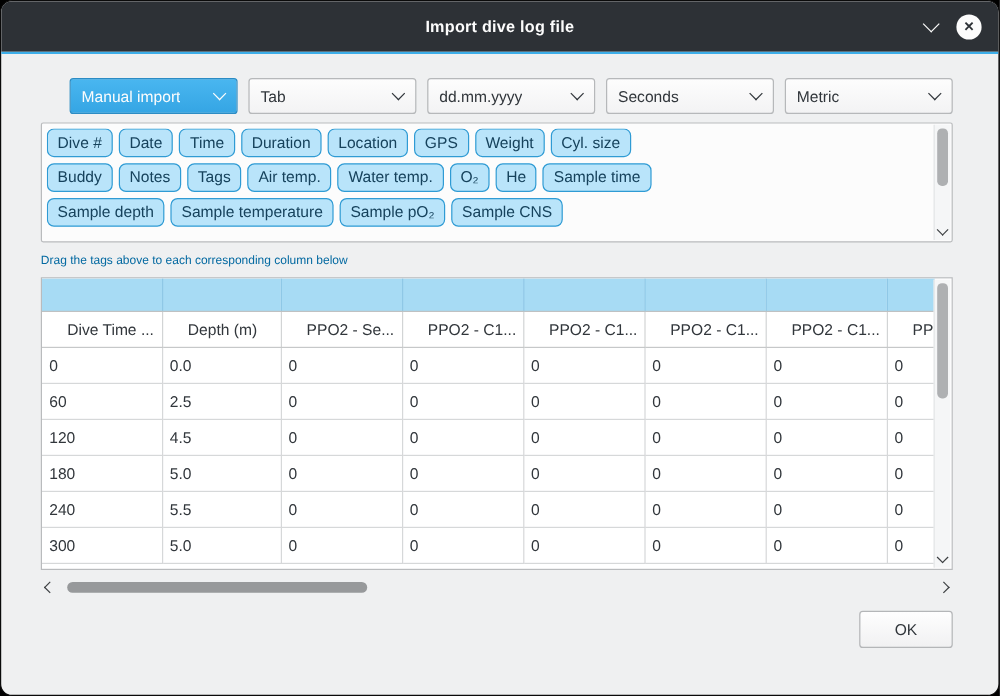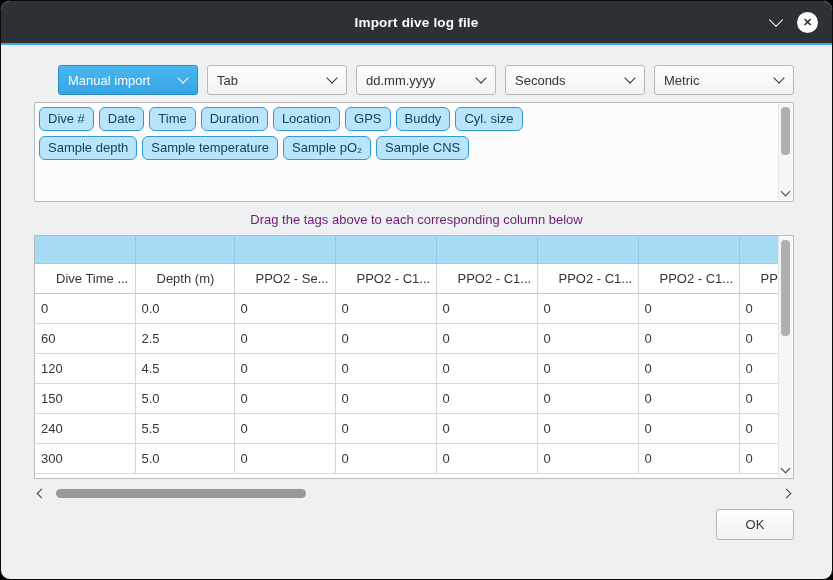--- a/index.html
+++ b/index.html
@@ -150,23 +150,22 @@
     bottom: 5px; left: 3px;
     width: 6px; height: 6px;
     border-right: 1.5px solid #3c3f42;
     border-bottom: 1.5px solid #3c3f42;
     transform: rotate(45deg);
   }
 
   
   .instruction {
     margin: 10px 33px 0;
-    font-size: 13px;
-    color: #701a75;
-    text-align: center;
+    font-size: 10px;
+    color: #0369a1;
   }
 
   
   .table-box {
     margin: 8px 38px 0 33px;
     height: 244px;
     background: #ffffff;
     border: 1px solid #b9bbbd;
     position: relative;
     overflow: hidden;
@@ -299,22 +298,32 @@
 
   <div class="tag-box">
     <div class="tag-list">
         <div class="tag-row">
           <span class="tag-pill">Dive #</span>
           <span class="tag-pill">Date</span>
           <span class="tag-pill">Time</span>
           <span class="tag-pill">Duration</span>
           <span class="tag-pill">Location</span>
           <span class="tag-pill">GPS</span>
+          <span class="tag-pill">Weight</span>
+          <span class="tag-pill">Cyl. size</span>
+        </div>
+        <div class="tag-row">
           <span class="tag-pill">Buddy</span>
-          <span class="tag-pill">Cyl. size</span>
+          <span class="tag-pill">Notes</span>
+          <span class="tag-pill">Tags</span>
+          <span class="tag-pill">Air temp.</span>
+          <span class="tag-pill">Water temp.</span>
+          <span class="tag-pill">O₂</span>
+          <span class="tag-pill">He</span>
+          <span class="tag-pill">Sample time</span>
         </div>
         <div class="tag-row">
           <span class="tag-pill">Sample depth</span>
           <span class="tag-pill">Sample temperature</span>
           <span class="tag-pill">Sample pO₂</span>
           <span class="tag-pill">Sample CNS</span>
         </div>
       </div>
     <div class="vscroll">
       <div class="v-thumb"></div>
@@ -384,21 +393,21 @@
               <td class="body-cell">120</td>
               <td class="body-cell">4.5</td>
               <td class="body-cell">0</td>
               <td class="body-cell">0</td>
               <td class="body-cell">0</td>
               <td class="body-cell">0</td>
               <td class="body-cell">0</td>
               <td class="body-cell">0</td>
             </tr>
             <tr>
-              <td class="body-cell">150</td>
+              <td class="body-cell">180</td>
               <td class="body-cell">5.0</td>
               <td class="body-cell">0</td>
               <td class="body-cell">0</td>
               <td class="body-cell">0</td>
               <td class="body-cell">0</td>
               <td class="body-cell">0</td>
               <td class="body-cell">0</td>
             </tr>
             <tr>
               <td class="body-cell">240</td>

